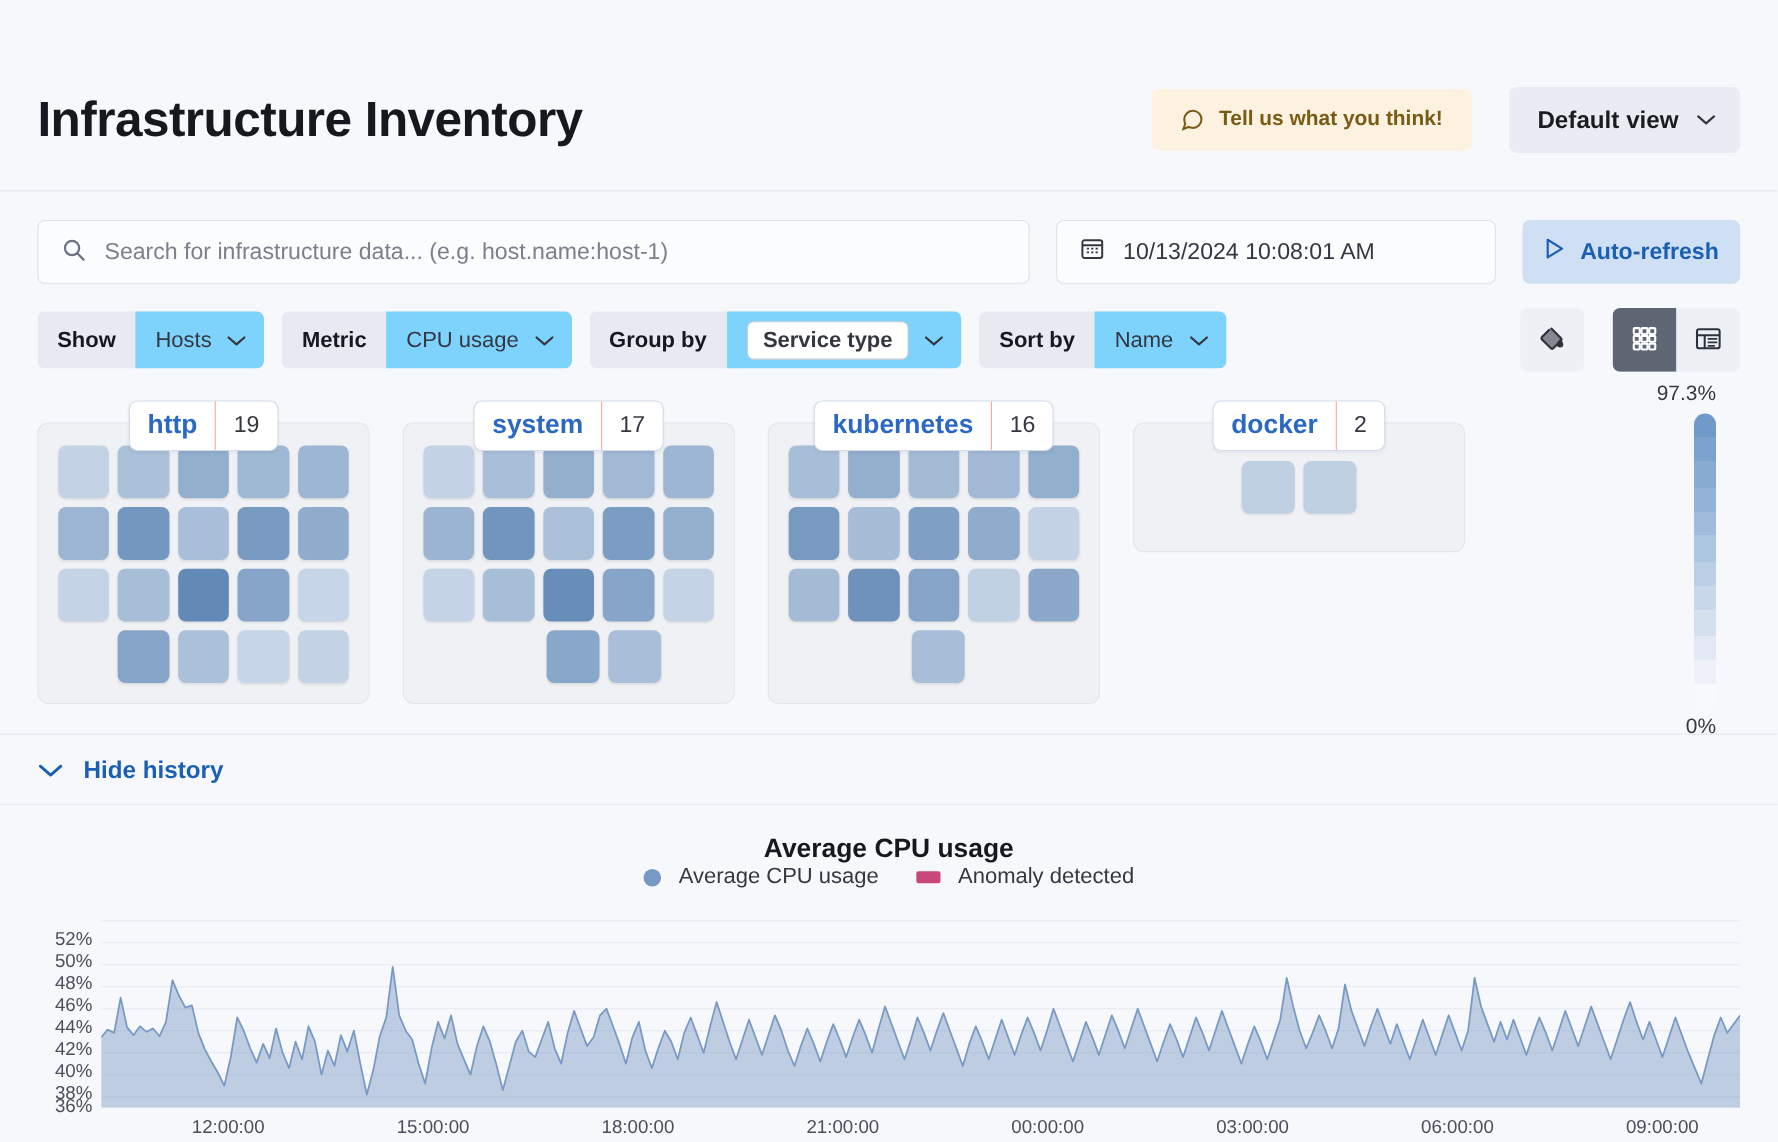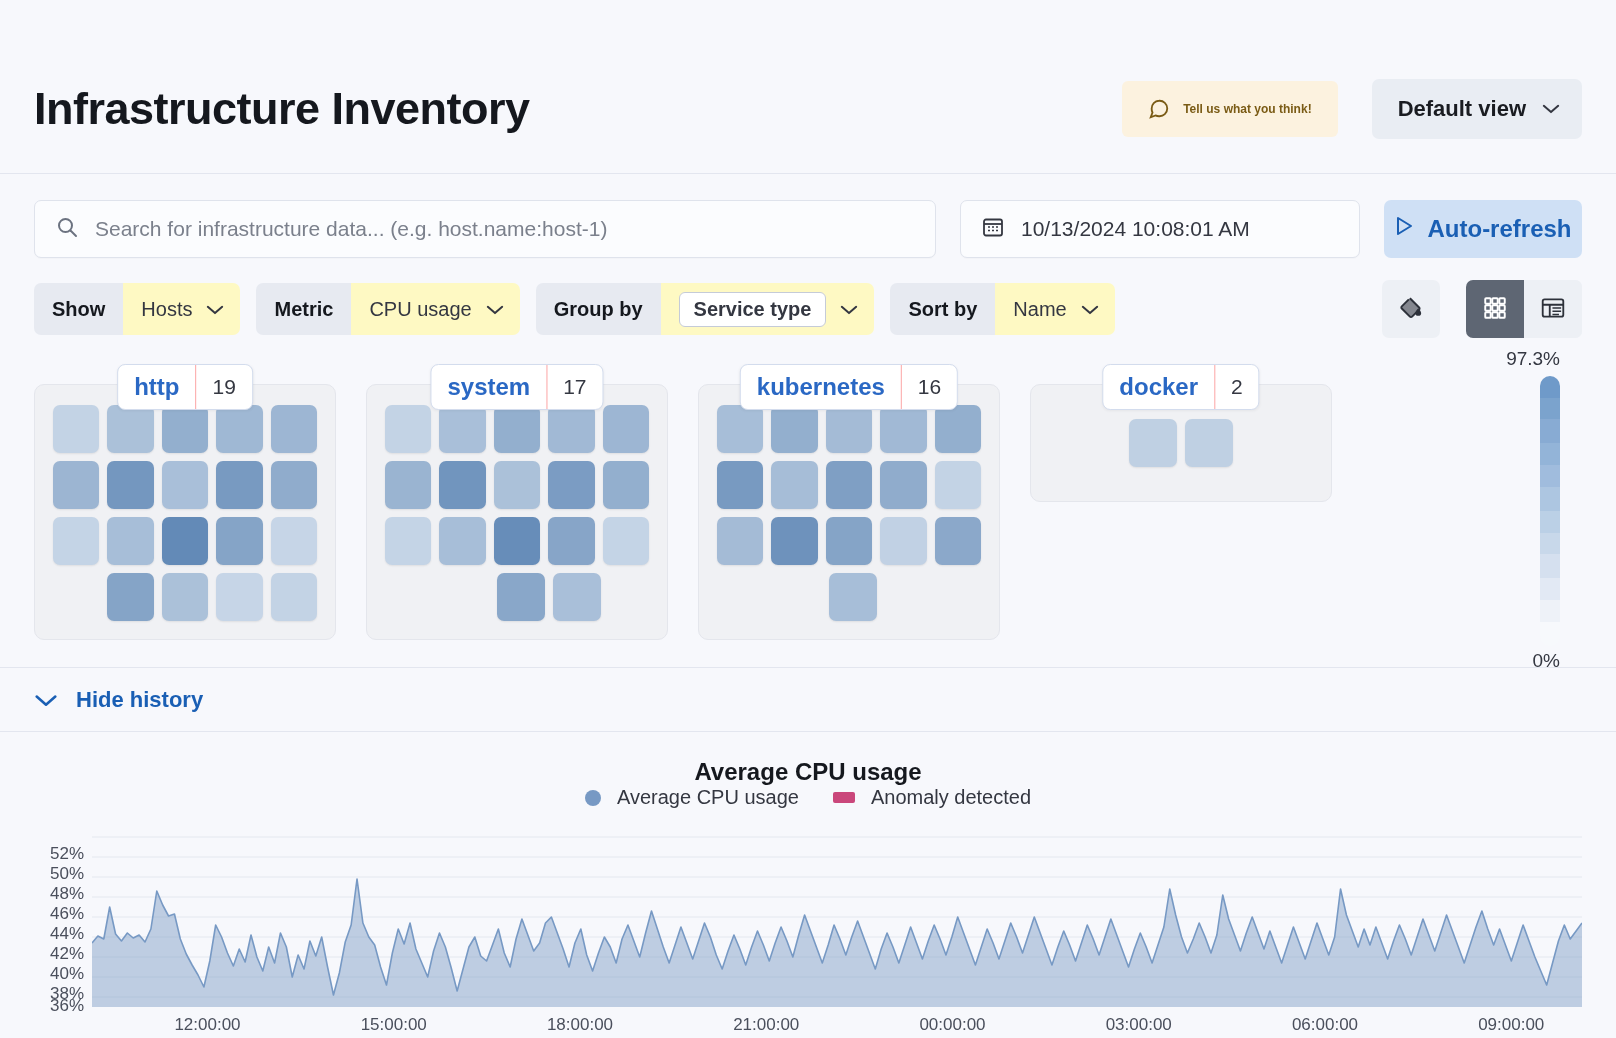--- a/index.html
+++ b/index.html
@@ -22,21 +22,21 @@
   }
   .page-title {
     font-size: 45px; font-weight: 700; letter-spacing: -0.5px;
     color: #15181e; flex: 1;
   }
   .feedback-btn {
     background: #FCF2DF; color: #7a5b15;
     border: none; border-radius: 6px;
     height: 56px; padding: 0 26px;
     display: flex; align-items: center; gap: 13px;
-    font-size: 12px; font-weight: 600;
+    font-size: 19px; font-weight: 600;
     cursor: pointer;
   }
   .feedback-btn svg { display:block; }
   .view-btn {
     margin-left: 34px;
     background: #E9EDF3; color: #1a1c21;
     border: none; border-radius: 7px;
     height: 60px; padding: 0 22px 0 26px;
     display: flex; align-items: center; gap: 16px;
     font-size: 22px; font-weight: 600;
@@ -69,42 +69,42 @@
     display: flex; align-items: center;
     padding: 0 20px; gap: 16px;
     font-size: 21px; color: #343741;
     box-shadow: 0 1px 1px rgba(0,0,0,0.02);
   }
   .refresh-btn {
     width: 198px; height: 58px;
     background: #CFE0F5; color: #1a5fb4;
     border: none; border-radius: 7px;
     display: flex; align-items: center; justify-content: center; gap: 13px;
-    font-size: 24px; font-weight: 700;
+    font-size: 21px; font-weight: 700;
     cursor: pointer;
   }
 
   
   .filter-row {
     display: flex; align-items: center;
     margin-top: 22px; position: relative;
   }
   .filter-group {
     display: flex; align-items: stretch;
     border-radius: 7px; overflow: hidden;
     margin-right: 16px; height: 52px;
   }
   .filter-label {
     background: #E7EAF1; color: #15181e;
     font-size: 20px; font-weight: 700;
     display: flex; align-items: center;
     padding: 0 18px;
   }
   .filter-value {
-    background: #fef9c3; color: #343741;
+    background: #7dd3fc; color: #343741;
     font-size: 20px;
     display: flex; align-items: center; gap: 14px;
     padding: 0 16px 0 18px;
     cursor: pointer;
   }
   .filter-value.boxed .vtext {
     border: 1px solid #c5cbd8;
     border-radius: 6px;
     padding: 5px 14px;
     font-weight: 700;

